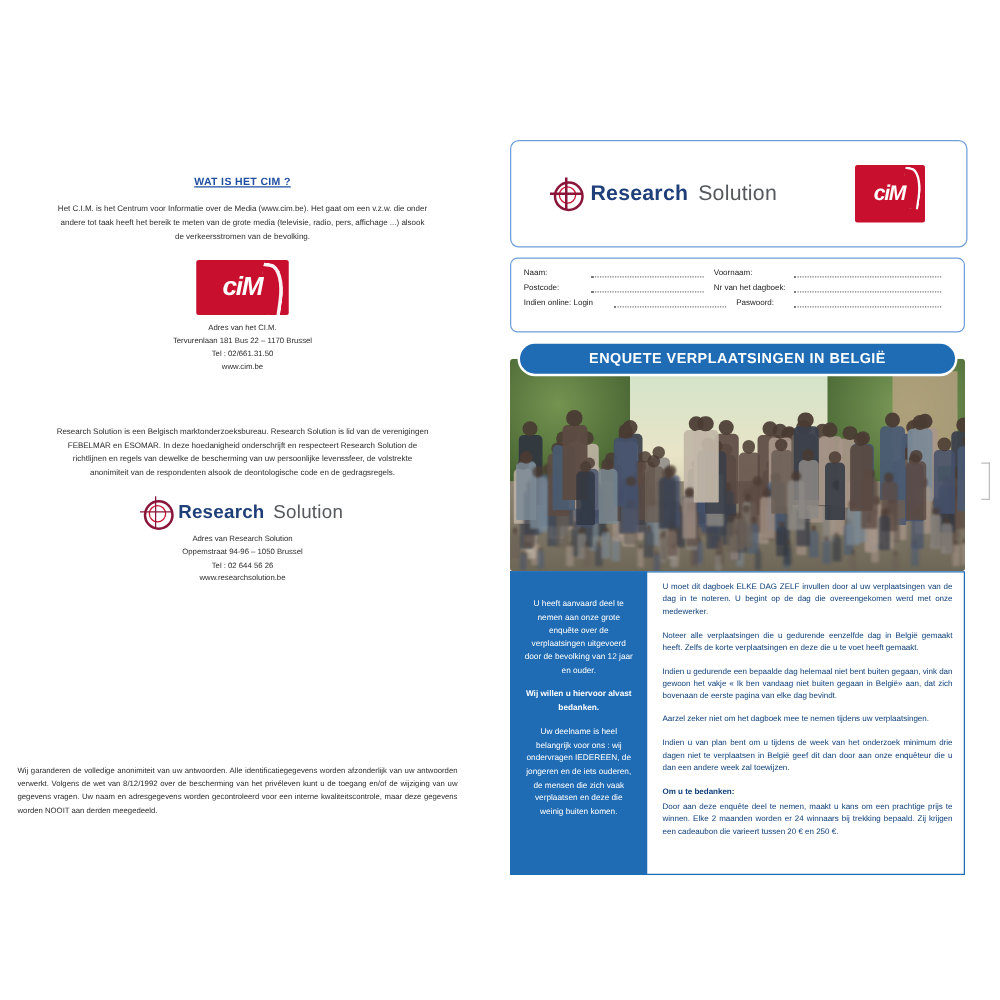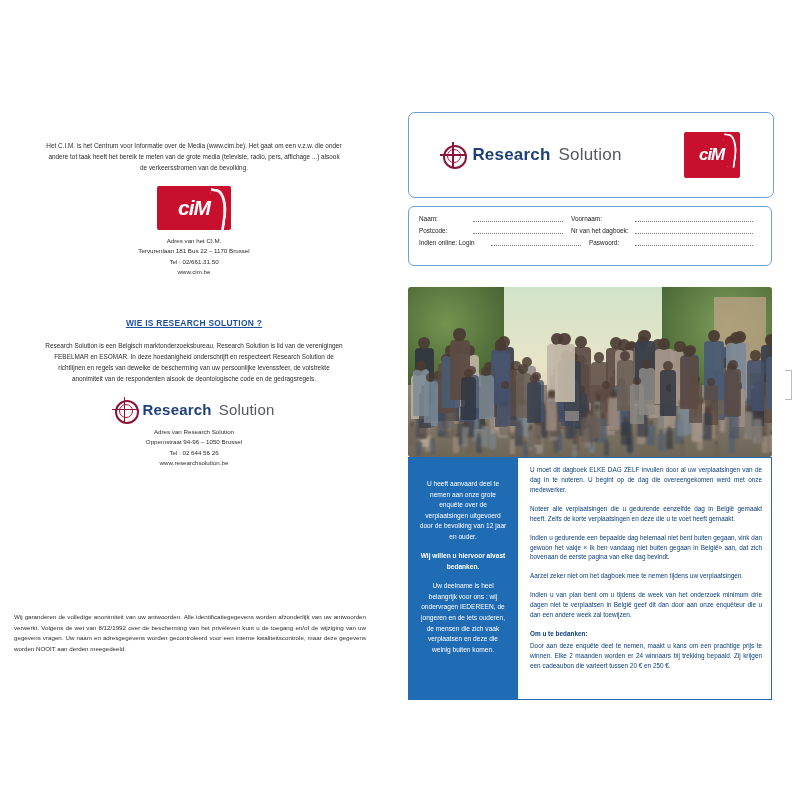--- a/index.html
+++ b/index.html
@@ -160,37 +160,37 @@
 </style>
 </head>
 <body>
 
 <div class="page">
 
   <div class="left-panel">
 
 
     <div class="blk">
+      <div class="sec-title">WAT IS HET CIM ?</div>
       <div class="sec-body">Het C.I.M. is het Centrum voor Informatie over de Media (www.cim.be). Het gaat om een v.z.w. die onder andere tot taak heeft het bereik te meten van de grote media (televisie, radio, pers, affichage ...) alsook de verkeersstromen van de bevolking.</div>
 
       <div class="cim-logo">
         <div class="box"></div>
         <div class="txt">ciM</div>
         <div class="swoosh"></div>
       </div>
       <div class="addr">
         <div>Adres van het CI.M.</div>
         <div>Tervurenlaan 181 Bus 22 – 1170 Brussel</div>
         <div>Tel : 02/661.31.50</div>
         <div>www.cim.be</div>
       </div>
     </div>
 
     <div class="blk" style="margin-top:40px">
-      <div class="sec-title">WIE IS RESEARCH SOLUTION ?</div>
       <div class="sec-body">Research Solution is een Belgisch marktonderzoeksbureau. Research Solution is lid van de verenigingen FEBELMAR en ESOMAR. In deze hoedanigheid onderschrijft en respecteert Research Solution de richtlijnen en regels van dewelke de bescherming van uw persoonlijke levenssfeer, de volstrekte anonimiteit van de respondenten alsook de deontologische code en de gedragsregels.</div>
 
       <div class="rs-logo">
         <span class="rs-mark">
           <span class="ring"></span>
             <span class="ring2"></span>
             <span class="h"></span>
             <span class="v"></span>
         </span>
         <span class="rs-word1">Research</span>
@@ -633,20 +633,21 @@
           <i style="left: 92.6096px; bottom: 68.2487px; width: 8.1025px; height: 8.1025px; border-radius: 50%; background: rgb(74, 59, 51); opacity: 0.76; filter: blur(0.72px);"></i>
           <i style="left: 45.4922px; bottom: 3.85324px; width: 5.79905px; height: 17.056px; background: rgb(168, 150, 138); opacity: 0.58; filter: blur(1.14px);"></i>
           <i style="left: 46.536px; bottom: 19.9093px; width: 3.59541px; height: 3.59541px; border-radius: 50%; background: rgb(74, 59, 51); opacity: 0.58; filter: blur(1.14px);"></i>
           <i style="left: 70.6623px; bottom: 37.9827px; width: 15.0022px; height: 44.1242px; background: rgb(123, 138, 150); opacity: 0.81; filter: blur(0.61px);"></i>
           <i style="left: 73.3627px; bottom: 81.1069px; width: 9.30138px; height: 9.30138px; border-radius: 50%; background: rgb(74, 59, 51); opacity: 0.81; filter: blur(0.61px);"></i>
           <i style="left: 317.434px; bottom: 41.3668px; width: 15.9148px; height: 46.8081px; background: rgb(92, 75, 67); opacity: 0.84; filter: blur(0.56px);"></i>
           <i style="left: 320.299px; bottom: 87.1749px; width: 9.86715px; height: 9.86715px; border-radius: 50%; background: rgb(74, 59, 51); opacity: 0.84; filter: blur(0.56px);"></i>
         </div>
     </div>
 
+    <div class="band">ENQUETE VERPLAATSINGEN IN BELGIË</div>
 
     <div class="blue-left" id="blue-left">
         <p>U heeft aanvaard deel te nemen aan onze grote enquête over de verplaatsingen uitgevoerd door de bevolking van 12 jaar en ouder.</p>
         <p class="b">Wij willen u hiervoor alvast bedanken.</p>
         <p>Uw deelname is heel belangrijk voor ons : wij ondervragen IEDEREEN, de jongeren en de iets ouderen, de mensen die zich vaak verplaatsen en deze die weinig buiten komen.</p>
       </div>
     <div class="blue-right" id="blue-right">
         <p>U moet dit dagboek ELKE DAG ZELF invullen door al uw verplaatsingen van de dag in te noteren. U begint op de dag die overeengekomen werd met onze medewerker.</p>
         <p>Noteer alle verplaatsingen die u gedurende eenzelfde dag in België gemaakt heeft. Zelfs de korte verplaatsingen en deze die u te voet heeft gemaakt.</p>
         <p>Indien u gedurende een bepaalde dag helemaal niet bent buiten gegaan, vink dan gewoon het vakje « Ik ben vandaag niet buiten gegaan in België» aan, dat zich bovenaan de eerste pagina van elke dag bevindt.</p>

